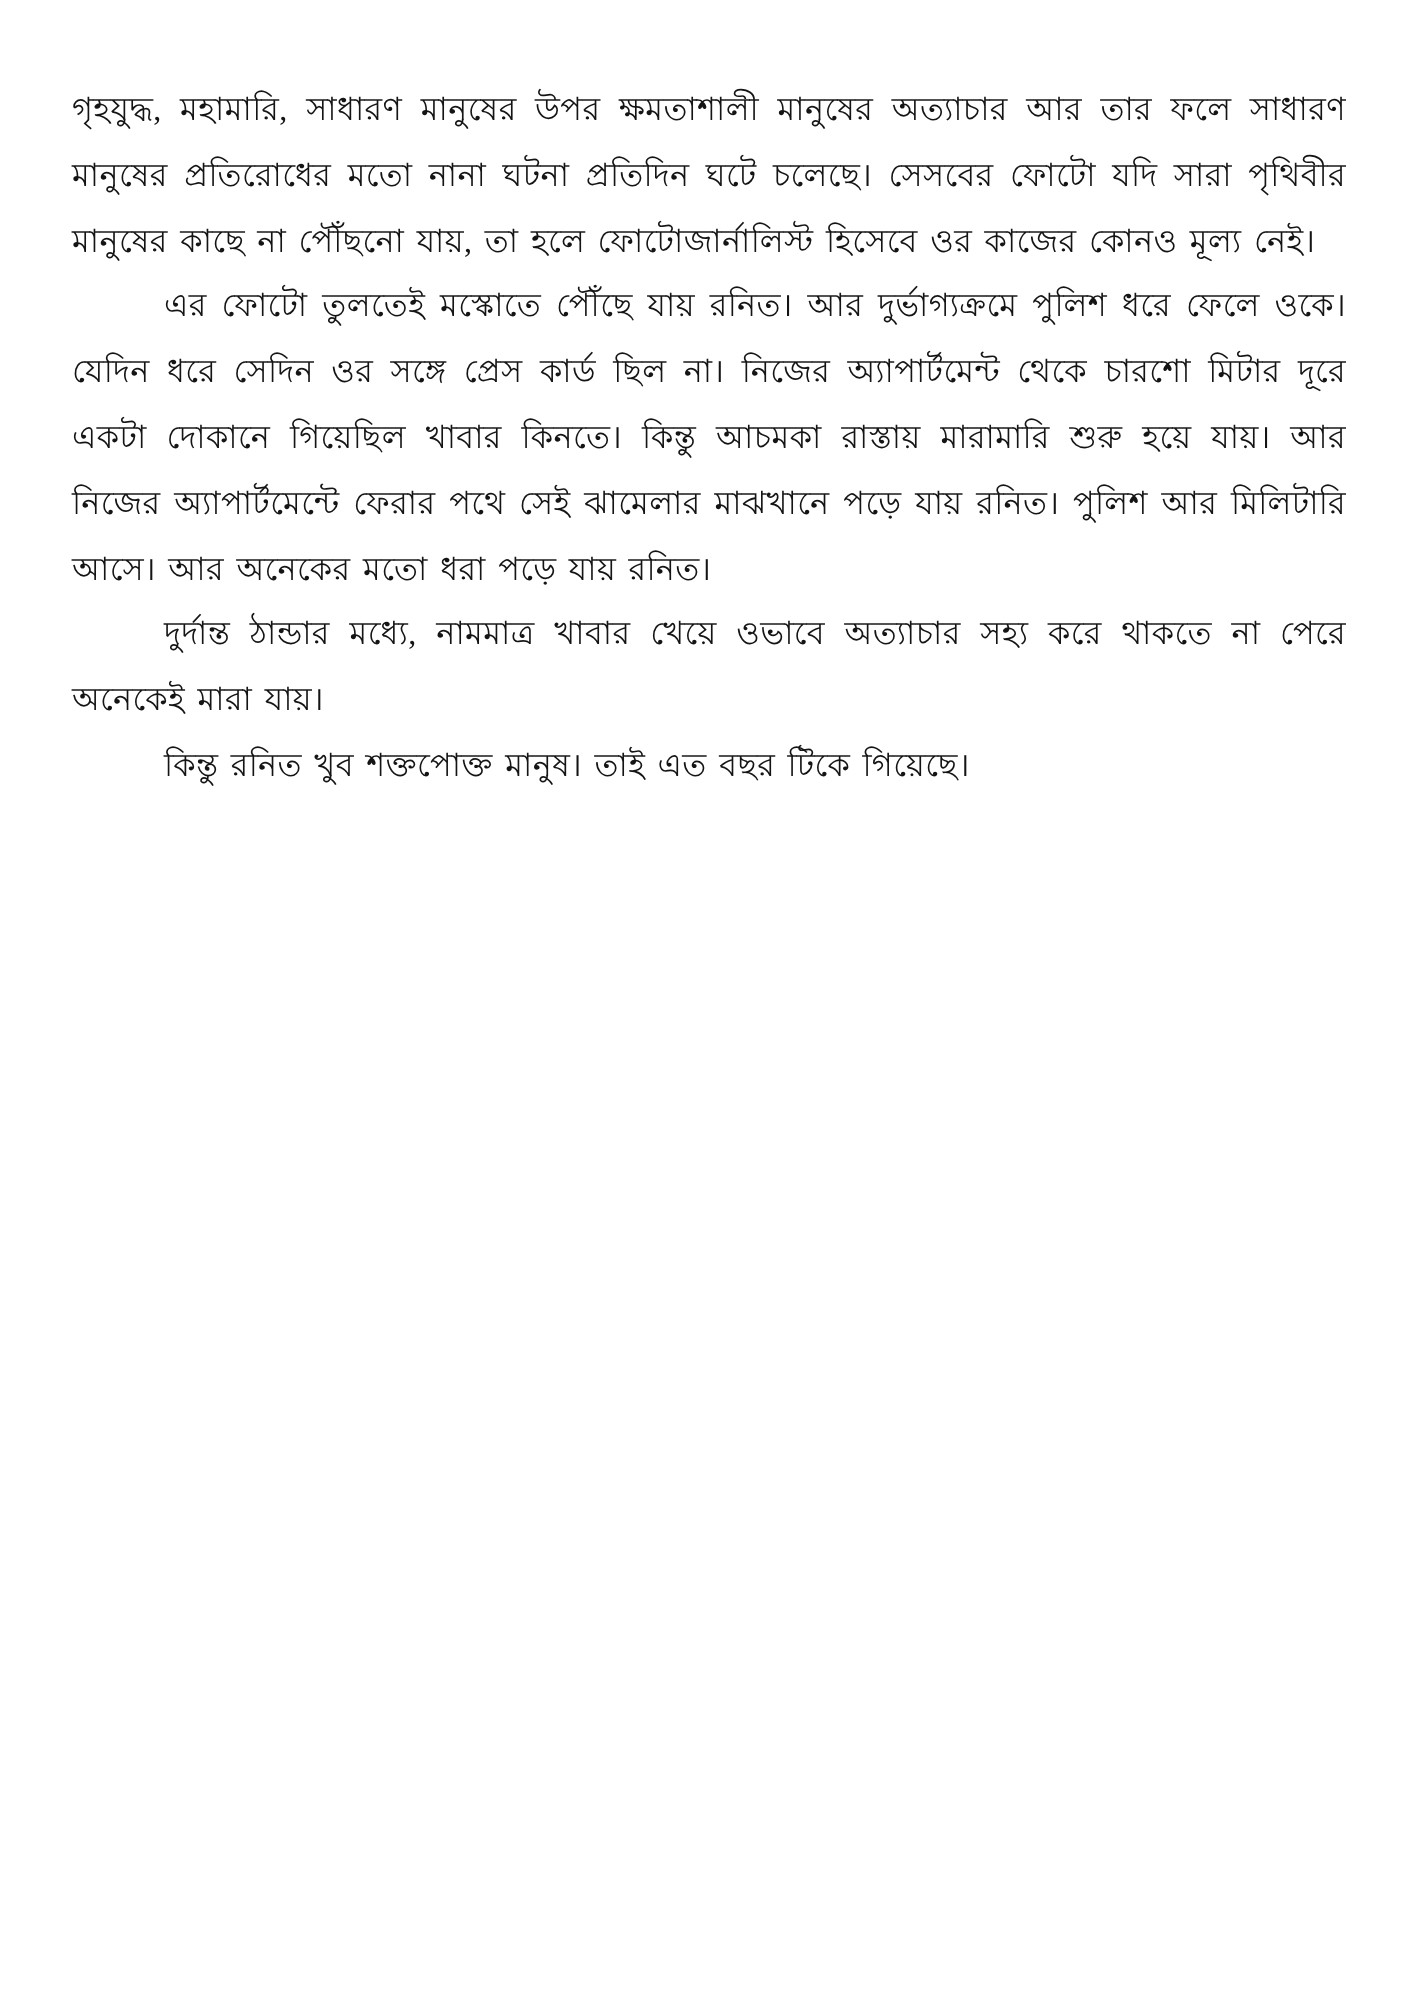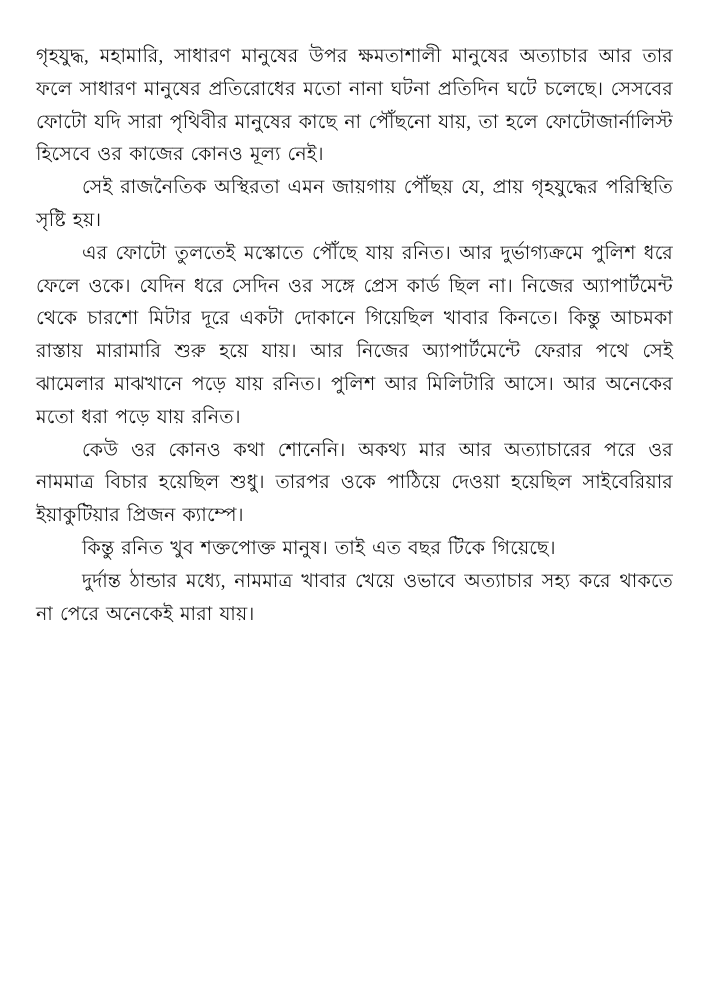--- a/index.html
+++ b/index.html
@@ -16,35 +16,33 @@
   .page {
     box-sizing: border-box;
     width: 707px;
     height: 1007px;
     background: #ffffff;
     color: #141414;
     padding: 40px 34px 30px 36px;
   }
   .page p {
     margin: 0;
-    font-size: 19px;
+    font-size: 16px;
     line-height: 32.8px;
     text-align: justify;
     text-indent: 46px;
     letter-spacing: 0.2px;
     word-spacing: 2px;
     color: #141414;
   }
   .page p.continuation {
     text-indent: 0;
   }
 </style>
 </head>
 <body>
 
 <div class="page">
   <p class="continuation">গৃহযুদ্ধ, মহামারি, সাধারণ মানুষের উপর ক্ষমতাশালী মানুষের অত্যাচার আর তার ফলে সাধারণ মানুষের প্রতিরোধের মতো নানা ঘটনা প্রতিদিন ঘটে চলেছে। সেসবের ফোটো যদি সারা পৃথিবীর মানুষের কাছে না পৌঁছনো যায়, তা হলে ফোটোজার্নালিস্ট হিসেবে ওর কাজের কোনও মূল্য নেই।</p>
-  <p>সেই রাজনৈতিক অস্থিরতা এমন জায়গায় পৌঁছয় যে, প্রায় গৃহযুদ্ধের পরিস্থিতি সৃষ্টি হয়।</p>
   <p>এর ফোটো তুলতেই মস্কোতে পৌঁছে যায় রনিত। আর দুর্ভাগ্যক্রমে পুলিশ ধরে ফেলে ওকে। যেদিন ধরে সেদিন ওর সঙ্গে প্রেস কার্ড ছিল না। নিজের অ্যাপার্টমেন্ট থেকে চারশো মিটার দূরে একটা দোকানে গিয়েছিল খাবার কিনতে। কিন্তু আচমকা রাস্তায় মারামারি শুরু হয়ে যায়। আর নিজের অ্যাপার্টমেন্টে ফেরার পথে সেই ঝামেলার মাঝখানে পড়ে যায় রনিত। পুলিশ আর মিলিটারি আসে। আর অনেকের মতো ধরা পড়ে যায় রনিত।</p>
-  <p>কেউ ওর কোনও কথা শোনেনি। অকথ্য মার আর অত্যাচারের পরে ওর নামমাত্র বিচার হয়েছিল শুধু। তারপর ওকে পাঠিয়ে দেওয়া হয়েছিল সাইবেরিয়ার ইয়াকুটিয়ার প্রিজন ক্যাম্পে।</p>
+  <p>দুর্দান্ত ঠান্ডার মধ্যে, নামমাত্র খাবার খেয়ে ওভাবে অত্যাচার সহ্য করে থাকতে না পেরে অনেকেই মারা যায়।</p>
   <p>কিন্তু রনিত খুব শক্তপোক্ত মানুষ। তাই এত বছর টিকে গিয়েছে।</p>
-  <p>দুর্দান্ত ঠান্ডার মধ্যে, নামমাত্র খাবার খেয়ে ওভাবে অত্যাচার সহ্য করে থাকতে না পেরে অনেকেই মারা যায়।</p>
 </div>
 
 </body></html>

